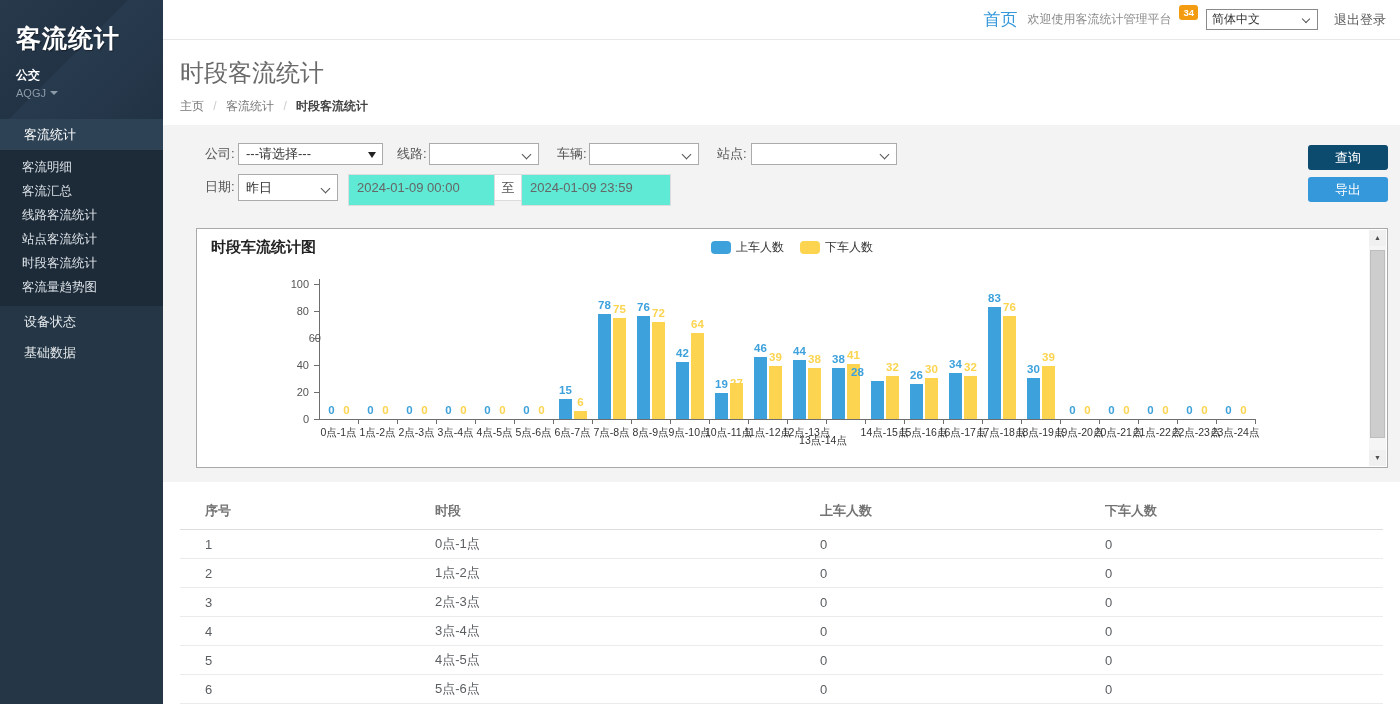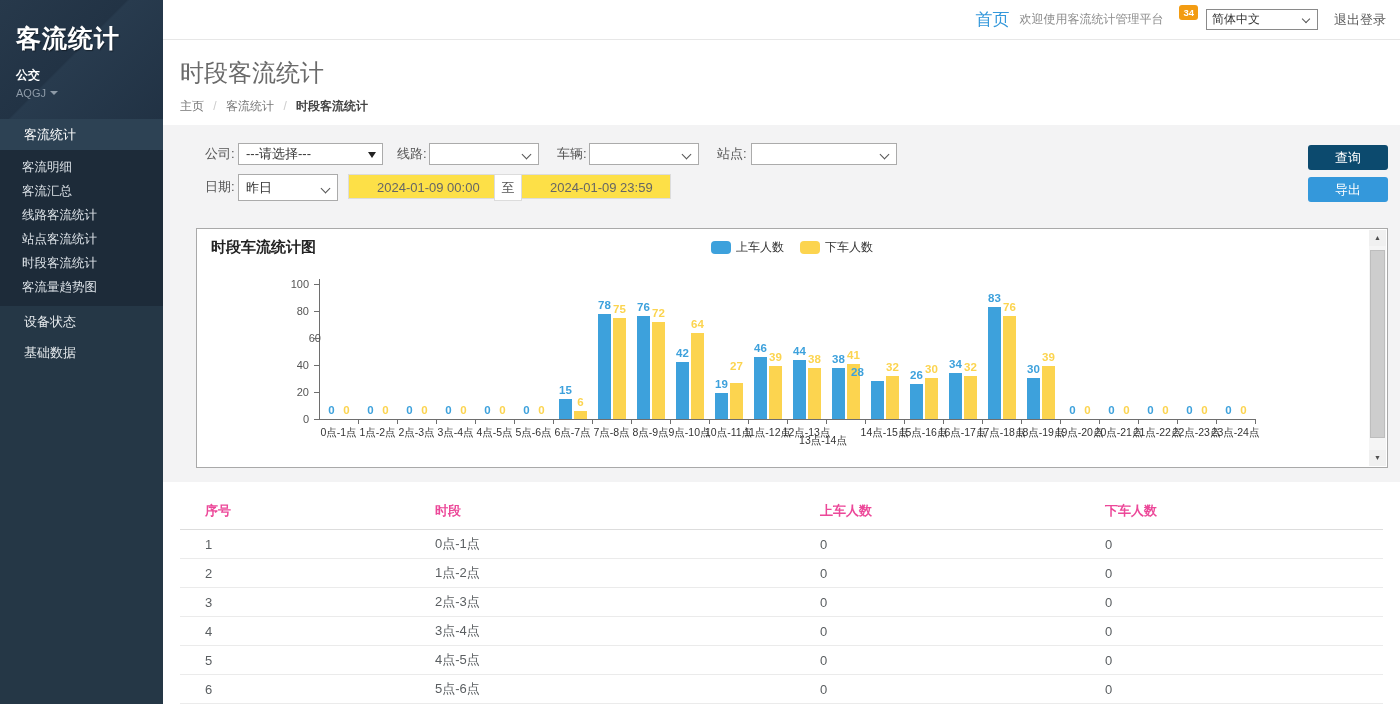--- a/index.html
+++ b/index.html
@@ -18,21 +18,21 @@
     border-left:4px solid transparent; border-right:4px solid transparent; border-top:4px solid #8d9aa7; }
   .menu-section { height:31px; line-height:31px; padding-left:24px; color:#e7ebee; font-size:13px; cursor:pointer; }
   .menu-section.active { background:#2d4254; color:#fff; }
   .submenu { background:#1d2b39; padding:5px 0 7px 0; }
   .submenu-item { height:24px; line-height:24px; padding-left:22px; color:#dde3e8; font-size:12.5px; cursor:pointer; }
 
   
   .topbar { position:absolute; left:163px; top:0; width:1237px; height:40px; background:#fff;
     border-bottom:1px solid #e7e7e7; display:flex; align-items:center; justify-content:flex-end; padding-right:14px; }
   .home-link { color:#3498db; font-size:17px; margin-right:10px; cursor:pointer; }
-  .welcome { color:#8c8c8c; font-size:12px; margin-right:16px; }
+  .welcome { color:#8c8c8c; font-size:12px; margin-right:8px; }
   .notif-badge { background:#f39c12; color:#fff; font-size:9.5px; font-weight:bold; border-radius:3px;
     padding:2px 4px; margin-right:8px; margin-bottom:14px; }
   .lang-select { position:relative; width:112px; height:21px; border:1px solid #8a8a8a; background:#fff;
     font-size:12px; color:#333; line-height:19px; padding-left:5px; margin-right:16px; cursor:pointer; }
   .logout { color:#5a5a5a; font-size:13px; cursor:pointer; }
 
   
   .page-head { position:absolute; left:163px; top:41px; width:1237px; height:84px; background:#fff; padding:16px 0 0 17px; }
   .page-title { color:#6a6a6a; font-size:24px; font-weight:normal; }
   .breadcrumb { margin-top:9px; font-size:12px; color:#777; }
@@ -42,22 +42,22 @@
   
   .content { position:absolute; left:163px; top:125px; width:1237px; height:579px; background:#f3f3f4; }
 
   .flabel { position:absolute; font-size:13px; color:#555; line-height:22px; }
   .sel { position:absolute; background:#fff; border:1px solid #ababab; height:22px; line-height:20px;
     font-size:13px; color:#333; padding-left:7px; cursor:pointer; }
   .sel .chev { position:absolute; right:8px; top:7px; width:7px; height:7px;
     border-right:1.6px solid #555; border-bottom:1.6px solid #555; transform:rotate(45deg); }
   .sel .tri { position:absolute; right:6px; top:8px; width:0; height:0;
     border-left:4.5px solid transparent; border-right:4.5px solid transparent; border-top:6px solid #222; }
-  .date-input { position:absolute; background:#fde047; border:1px solid #dcdcdc; height:25px; line-height:25px;
-    font-size:13px; color:#666; padding-left:28px; }
+  .date-input { position:absolute; background:#5eead4; border:1px solid #dcdcdc; height:32px; line-height:25px;
+    font-size:13px; color:#666; padding-left:8px; }
   .to-box { position:absolute; background:#fff; border:1px solid #dcdcdc; height:27px; line-height:25px;
     font-size:13px; color:#555; text-align:center; }
   .btn { position:absolute; left:1145px; width:80px; height:25px; border:none; border-radius:3px;
     color:#fff; font-size:13px; cursor:pointer; font-family:inherit; }
   .btn-query { top:20px; background:#0c4a6e; }
   .btn-export { top:52px; background:#3498db; }
 
   
   .chart-panel { position:absolute; left:33px; top:103px; width:1192px; height:240px; background:#fff; border:1px solid #a9a9a9; }
   .chart-title { position:absolute; left:14px; top:9px; font-size:15px; font-weight:bold; color:#222; }
@@ -73,21 +73,21 @@
   .xlabel { position:absolute; font-size:10.5px; color:#333; white-space:nowrap; transform:translateX(-50%); }
   .vscroll { position:absolute; right:1px; top:1px; width:17px; height:236px; background:#f5f5f5; }
   .vscroll .arrow { position:absolute; left:0; width:17px; height:16px; background:#f0f0f0; color:#505050;
     font-size:7px; text-align:center; line-height:16px; cursor:pointer; }
   .vscroll .thumb { position:absolute; left:1px; top:20px; width:15px; height:188px; background:#cdcdcd;
     border:1px solid #bdbdbd; cursor:pointer; }
 
   
   .table-wrap { position:absolute; left:0; top:357px; width:1237px; height:222px; background:#fff; padding:12px 17px 0 17px; }
   table.data { width:100%; border-collapse:collapse; table-layout:fixed; }
-  table.data th { text-align:left; font-size:13px; color:#ec4899; font-weight:bold; padding:8px 0 9px 25px;
+  table.data th { text-align:left; font-size:13px; color:#737373; font-weight:bold; padding:8px 0 9px 25px;
     border-bottom:1px solid #ddd; }
   table.data td { font-size:13px; color:#5a5e61; padding:5px 0 5px 25px; border-bottom:1px solid #ebebeb; height:26px; }
 </style>
 </head>
 <body>
 
 <div id="app">
 
   <div class="sidebar">
     <div class="logo-area">
@@ -237,21 +237,21 @@
           <div class="xlabel" style="left: 492.5px; top: 197px;">9点-10点</div>
           <div class="bar" style="left: 479px; top: 133px; width: 13px; height: 57px; background: rgb(61, 161, 220);"></div>
           <div class="bar-label" style="left: 472px; top: 118px; color: rgb(61, 161, 220);">42</div>
           <div class="bar" style="left: 494px; top: 104px; width: 13px; height: 86px; background: rgb(252, 212, 79);"></div>
           <div class="bar-label" style="left: 487px; top: 89px; color: rgb(252, 212, 79);">64</div>
           <div class="axis" style="left: 551px; top: 191px; width: 1px; height: 4px;"></div>
           <div class="xlabel" style="left: 531.5px; top: 197px;">10点-11点</div>
           <div class="bar" style="left: 518px; top: 164px; width: 13px; height: 26px; background: rgb(61, 161, 220);"></div>
           <div class="bar-label" style="left: 511px; top: 149px; color: rgb(61, 161, 220);">19</div>
           <div class="bar" style="left: 533px; top: 154px; width: 13px; height: 36px; background: rgb(252, 212, 79);"></div>
-          <div class="bar-label" style="left: 526px; top: 131px; color: rgb(252, 212, 79);">27</div>
+          <div class="bar-label" style="left: 526px; top: 148px; color: rgb(252, 212, 79);">27</div>
           <div class="axis" style="left: 590px; top: 191px; width: 1px; height: 4px;"></div>
           <div class="xlabel" style="left: 570.5px; top: 197px;">11点-12点</div>
           <div class="bar" style="left: 557px; top: 128px; width: 13px; height: 62px; background: rgb(61, 161, 220);"></div>
           <div class="bar-label" style="left: 550px; top: 113px; color: rgb(61, 161, 220);">46</div>
           <div class="bar" style="left: 572px; top: 137px; width: 13px; height: 53px; background: rgb(252, 212, 79);"></div>
           <div class="bar-label" style="left: 565px; top: 122px; color: rgb(252, 212, 79);">39</div>
           <div class="axis" style="left: 629px; top: 191px; width: 1px; height: 4px;"></div>
           <div class="xlabel" style="left: 609.5px; top: 197px;">12点-13点</div>
           <div class="bar" style="left: 596px; top: 131px; width: 13px; height: 59px; background: rgb(61, 161, 220);"></div>
           <div class="bar-label" style="left: 589px; top: 116px; color: rgb(61, 161, 220);">44</div>

